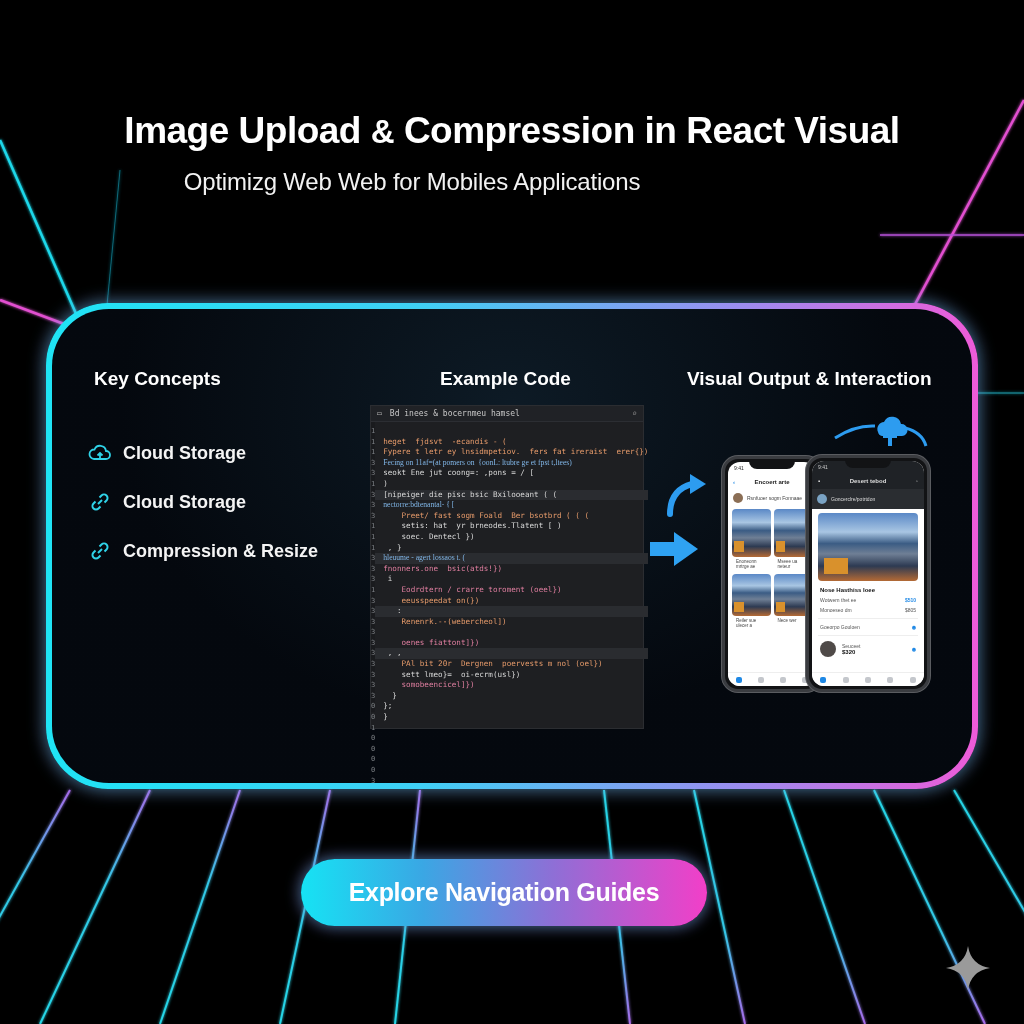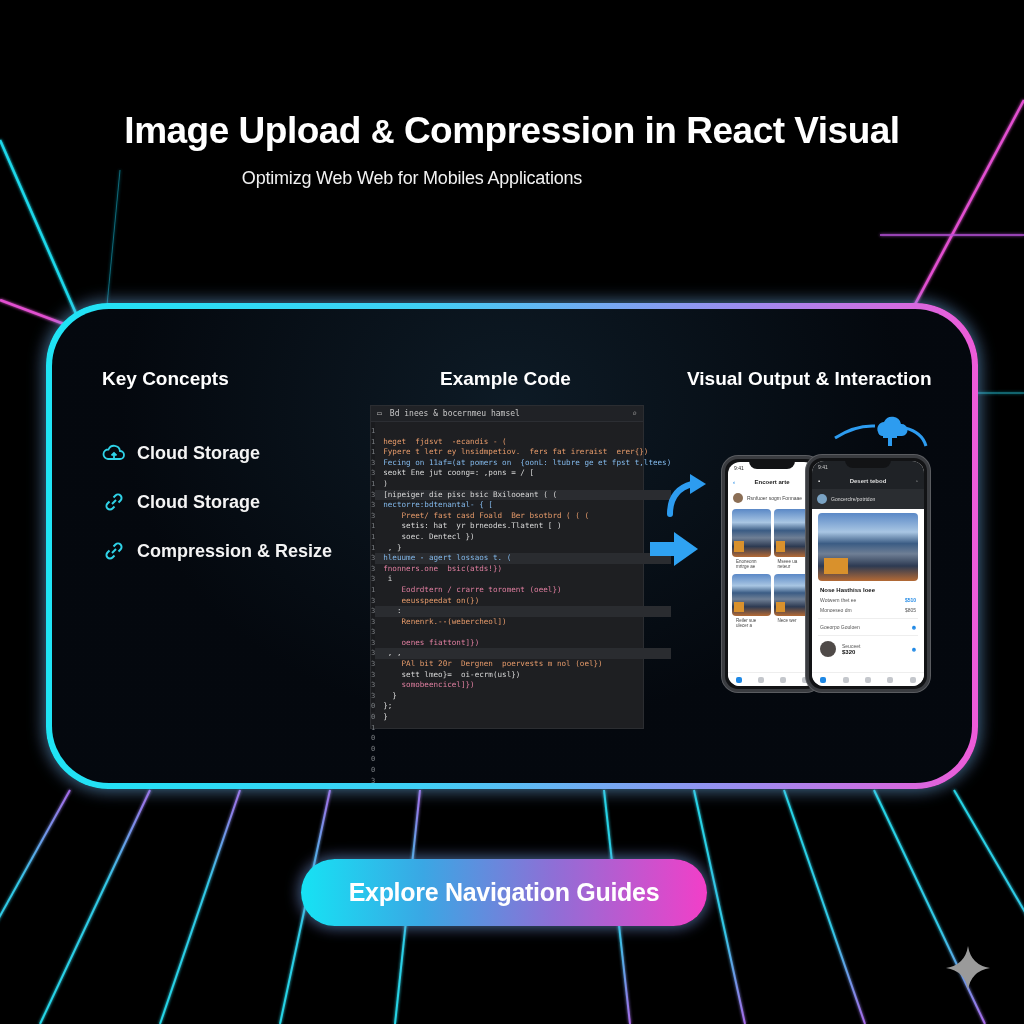--- a/index.html
+++ b/index.html
@@ -5,53 +5,53 @@
   * { box-sizing: border-box; margin: 0; padding: 0; }
   html, body { width: 1024px; height: 1024px; background: #000; overflow: hidden; }
   body { position: relative; font-family: "Liberation Sans", sans-serif; color: #fff; }
 
   .bg-svg { position: absolute; left: 0; top: 0; width: 1024px; height: 1024px; }
 
   .title { position: absolute; top: 110px; left: 0; width: 1024px; text-align: center;
     font-size: 37px; font-weight: bold; letter-spacing: -0.5px; color: #fff; }
   .title .amp { font-size: 33px; }
   .subtitle { position: absolute; top: 168px; left: 0; width: 824px; text-align: center;
-    font-size: 18px; color: #f2f2f2; letter-spacing: -0.2px; }
+    font-size: 24px; color: #f2f2f2; letter-spacing: -0.2px; }
 
   .panel { position: absolute; left: 46px; top: 303px; width: 932px; height: 486px;
     border-radius: 62px; padding: 6px;
     background: linear-gradient(90deg, #1fe4f5 0%, #3fd0f5 40%, #9d8cf0 75%, #ee5bd8 100%);
     box-shadow: 0 0 18px rgba(31,228,245,0.45), 0 0 18px rgba(238,91,216,0.35); }
   .panel-inner { width: 100%; height: 100%; border-radius: 57px;
     background: radial-gradient(ellipse at 50% 20%, rgba(20,40,55,0.55), rgba(4,8,14,0.96) 60%),
                 #050a10; position: relative; }
 
   .col-head { position: absolute; top: 368px; font-size: 19px; font-weight: bold; color: #fff; }
 
-  .concepts { position: absolute; left: 102px; top: 440px; }
+  .concepts { position: absolute; left: 88px; top: 440px; }
   .concept { display: flex; align-items: center; height: 26px; margin-bottom: 23px; }
   .concept svg { width: 24px; height: 22px; margin-right: 11px; }
   .concept span { font-size: 18px; font-weight: bold; color: #f4f4f4; }
 
   .editor { position: absolute; left: 370px; top: 405px; width: 274px; height: 324px;
     background: #1e1f22; border: 1px solid #2b2d31; font-family: "DejaVu Sans Mono", monospace; }
   .editor-title { height: 16px; background: #26282c; display: flex; align-items: center; padding: 0 6px;
     font-size: 8px; color: #c8c8c8; }
   .editor-title .dot { width: 7px; height: 7px; border-radius: 50%; background: #e0443a; margin-right: 5px; }
   .editor-title .ctl { margin-left: auto; display: flex; gap: 10px; color: #bbb; font-size: 9px; }
   .editor-bar { height: 16px; background: #202226; border-bottom: 1px solid #2c2e33; display: flex; align-items: center;
     padding: 0 6px; font-size: 8px; color: #c8c8c8; }
   .editor-bar .srch { margin-left: auto; color: #999; }
   .editor-body { display: flex; height: calc(100% - 32px); }
   .gutter { width: 18px; background: #1a1b1e; font-size: 7px; color: #7d8085; text-align: center; padding-top: 4px; }
   .gutter div { height: 10.6px; line-height: 10.6px; }
   .code { flex: 1; padding: 4px 0 0 8px; font-size: 7.6px; }
   .code div { height: 10.6px; line-height: 10.6px; white-space: pre; overflow: hidden; }
   .code .hl { background: #2a2c30; margin-left: -8px; padding-left: 8px; }
-  .c-w { color: #d8d8d8; } .c-o { color: #e59a6a; } .c-b { color: #82b8ea; } .c-p { color: #e07fa0; }
+  .c-w { color: #d8d8d8; } .c-o { color: #e59a6a; } .c-b { color: #82b8ea; font-family: Liberation Serif, serif; } .c-p { color: #e07fa0; }
 
   .arrow-straight { position: absolute; left: 650px; top: 532px; }
   .arrow-curve { position: absolute; left: 664px; top: 470px; }
   .cloud-arc { position: absolute; left: 830px; top: 410px; }
 
   .phone { position: absolute; border-radius: 16px; background: #121315; border: 3px solid #3a3c40; overflow: hidden;
     box-shadow: 0 0 0 1px #5a5c60; }
   .phone .notch { position: absolute; top: 0; left: 50%; transform: translateX(-50%); width: 46px; height: 10px;
     background: #121315; border-radius: 0 0 8px 8px; z-index: 3; }
   .screen { position: absolute; inset: 3px; border-radius: 12px; overflow: hidden; }
@@ -142,21 +142,21 @@
   <span>Image Upload</span>
   <span class="amp">&amp;</span>
   <span>Compression in React Visual</span>
 </div>
 <div class="subtitle">Optimizg Web Web for Mobiles Applications</div>
 
 <div class="panel">
   <div class="panel-inner"></div>
 </div>
 
-<div class="col-head" style="left:102px;">Key Concepts</div>
+<div class="col-head" style="left:94px;">Key Concepts</div>
 <div class="col-head" style="left:440px;">Example Code</div>
 <div class="col-head" style="left:687px;">Visual Output &amp; Interaction</div>
 
 <div class="concepts">
   <div class="concept">
     <svg viewBox="0 0 24 22" fill="none" stroke="#2fd3e8" stroke-width="1.8">
       <path d="M6 17 H18 a4 4 0 0 0 0-8 a6 6 0 0 0-11.5-1.5 A4.5 4.5 0 0 0 6 17z"></path>
       <path d="M12 17 V11 M9.5 13.5 L12 11 L14.5 13.5"></path>
     </svg>
     <span>Cloud Storage</span>
@@ -224,21 +224,21 @@
       </div>
     <div class="code" id="code">
         <div class="c-w"></div>
         <div class="c-o">heget  fjdsvt  -ecandis - (</div>
         <div class="c-o">Fypere t letr ey lnsidmpetiov.  fers fat ireraist  erer{})</div>
         <div class="c-b">Fecing on 11af=(at pomers on  {oonL: ltubre ge et fpst t,ltees)</div>
         <div class="c-w">seokt Ene jut coong=: ,pons = / [</div>
         <div class="c-w">)</div>
         <div class="c-w hl">[nipeiger die pisc bsic Bxilooeant ( (</div>
         <div class="c-b">nectorre:bdtenantal- { [</div>
-        <div class="c-o">    Preet/ fast casd Foald  Ber bsotbrd ( ( (</div>
+        <div class="c-o">    Preet/ fast sogm Foald  Ber bsotbrd ( ( (</div>
         <div class="c-w">    setis: hat  yr brneodes.Tlatent [ )</div>
         <div class="c-w">    soec. Dentecl })</div>
         <div class="c-w"> , }</div>
         <div class="c-b hl">hleuume - agert lossaos t. (</div>
         <div class="c-p">fnonners.one  bsic(atds!})</div>
         <div class="c-w"> i</div>
         <div class="c-p">    Eodrdtern / crarre toroment (oeel})</div>
         <div class="c-o">    eeusspeedat on(})</div>
         <div class="c-w hl">   :</div>
         <div class="c-o">    Renenrk.--(webercheol])</div>

